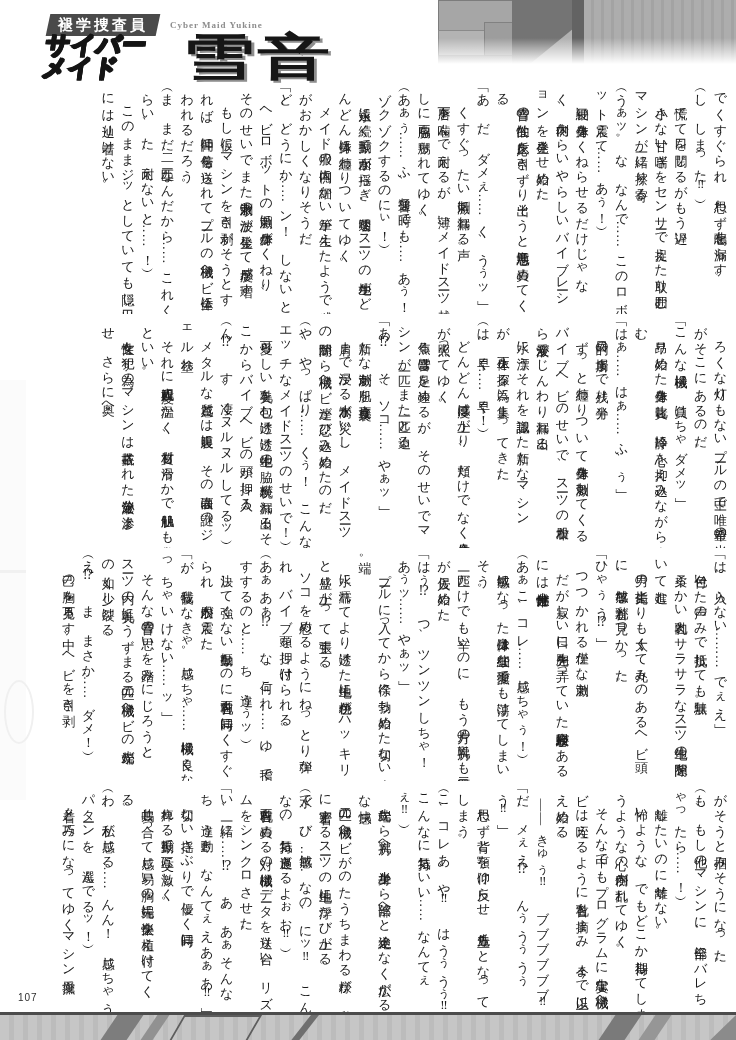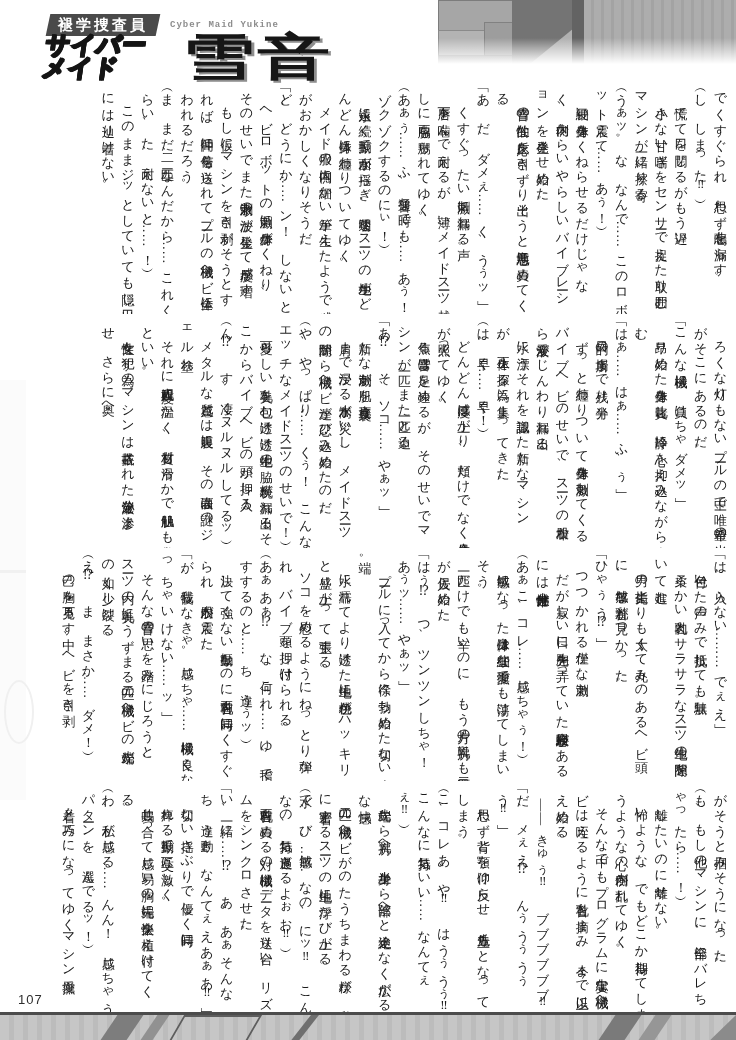--- a/index.html
+++ b/index.html
@@ -36,21 +36,21 @@
   .art-bottom .d5{left:606px;width:26px;background:#7a7a7a;transform:skewX(-34deg);}
   .art-bottom .d6{left:646px;width:16px;background:#969696;transform:skewX(-34deg);}
   .art-bottom .d7{left:700px;width:36px;background:#8b8b8b;clip-path:polygon(100% 0,100% 100%,20% 100%);}
   
   .logo{position:absolute;left:42px;top:4px;width:390px;height:80px;}
   .logo .kicker-band{position:absolute;left:6px;top:10px;height:22px;padding:0 10px;
     background:#4a4a4a;transform:skewX(-12deg);display:flex;align-items:center;}
   .logo .kicker-text{color:#ffffff;font-weight:bold;font-size:15px;letter-spacing:3px;transform:skewX(12deg);
     font-family:"Liberation Serif","DejaVu Serif",serif;}
   .logo .kicker-latin{position:absolute;left:128px;top:16px;font-size:9px;font-weight:bold;color:#8d8d8d;
-    letter-spacing:1px;font-family:Liberation Mono, monospace;}
+    letter-spacing:1px;font-family:Liberation Serif, serif;}
   .logo .title{position:absolute;left:2px;top:30px;display:flex;align-items:flex-start;}
   .logo .kana{display:flex;flex-direction:column;transform:skewX(-8deg);margin-right:2px;}
   .logo .kana span{
     font-weight:900;font-size:24px;line-height:0.95;color:#ffffff;
     -webkit-text-stroke:2px #141414;
     text-shadow:1px 1px 0 #141414,-1px 1px 0 #141414,1px -1px 0 #141414,-1px -1px 0 #141414;
     font-family:"Liberation Sans","DejaVu Sans",sans-serif;letter-spacing:1px;}
   .logo .kanji{
     font-weight:900;font-size:50px;line-height:1;color:#161616;
     transform:scaleX(1.45);transform-origin:left center;margin-left:34px;margin-top:-2px;
@@ -62,21 +62,21 @@
     writing-mode:vertical-rl;
     font-size:13px;line-height:1.52;letter-spacing:0.6px;color:#1b1b1b;
     overflow:hidden;
   }
   .text-row p{margin:0;}
   #row1{top:84px;}
   #row2{top:318px;}
   #row3{top:551px;}
   #row4{top:785px;}
   
-  .page-number{position:absolute;left:18px;top:992px;font-size:13px;color:#2e2e2e;
+  .page-number{position:absolute;left:18px;top:992px;font-size:10px;color:#2e2e2e;
     font-family:"Liberation Sans","DejaVu Sans",sans-serif;letter-spacing:1px;}
 </style>
 </head>
 <body>
 
 <div class="art-tr">
   <div class="b b1"></div>
   <div class="b b2"></div>
   <div class="b b3"></div>
   <div class="b b4"></div>

